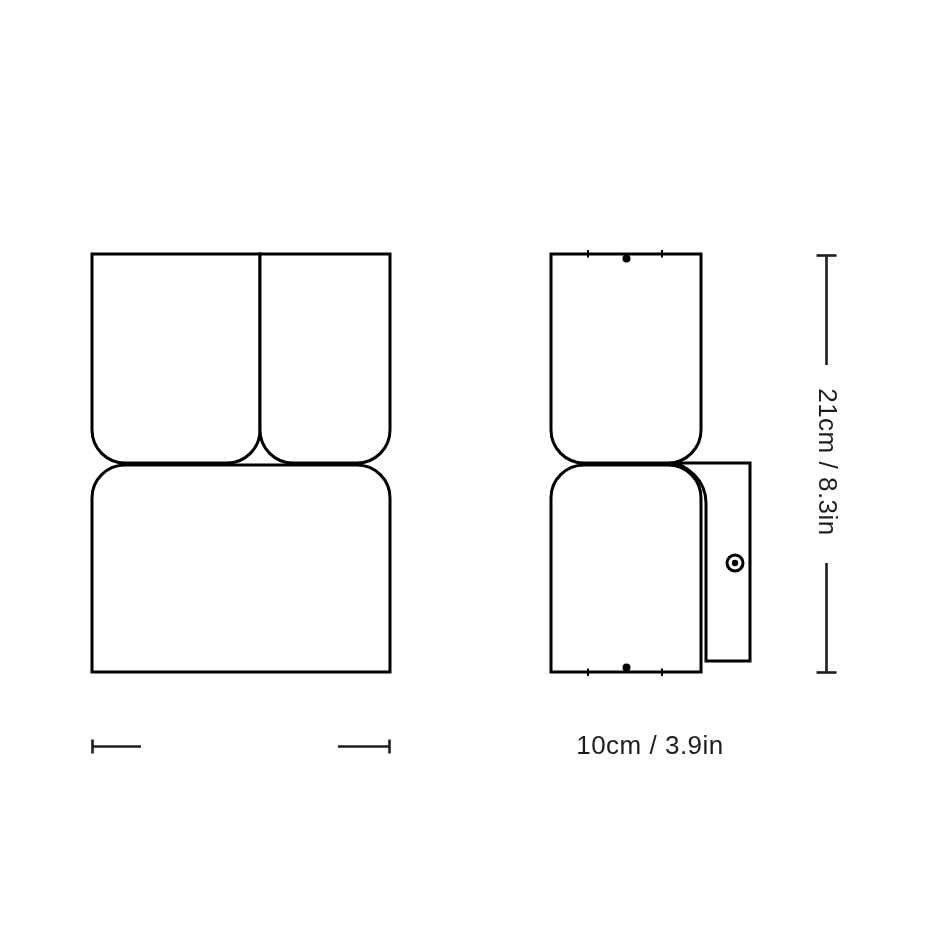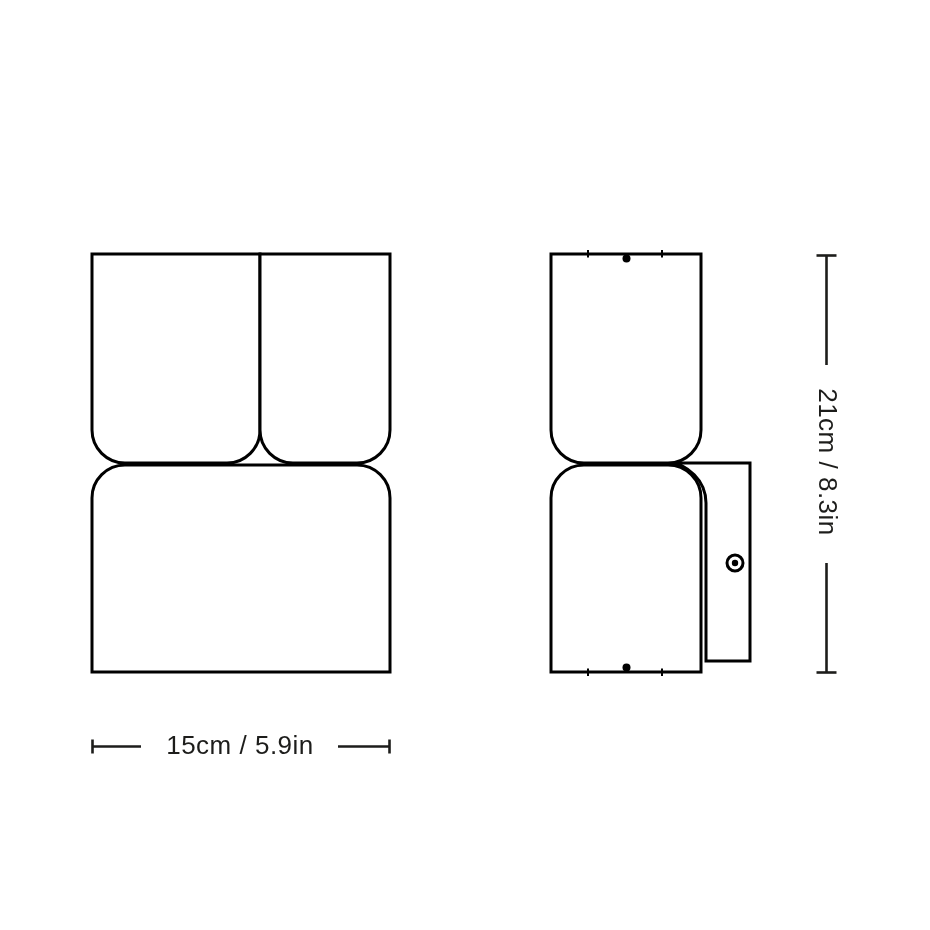--- a/index.html
+++ b/index.html
@@ -98,18 +98,18 @@
     </g>
 
     <g>
       <line class="dimline" x1="816.5" y1="255.5" x2="836.5" y2="255.5"></line>
       <line class="dimline" x1="826.5" y1="255.5" x2="826.5" y2="365"></line>
       <line class="dimline" x1="826.5" y1="563" x2="826.5" y2="672.5"></line>
       <line class="dimline" x1="816.5" y1="672.5" x2="836.5" y2="672.5"></line>
     </g>
   </svg>
 
-  <div class="dim-label" style="left: 240px; top: 745px;">15cm / 5.9in</div>
 
+  <div class="dim-label" style="left: 650px; top: 745px;">10cm / 3.9in</div>
 
   <div class="dim-label rotated" style="left: 827px; top: 462px;">21cm / 8.3in</div>
 
 </div>
 
 </body></html>

